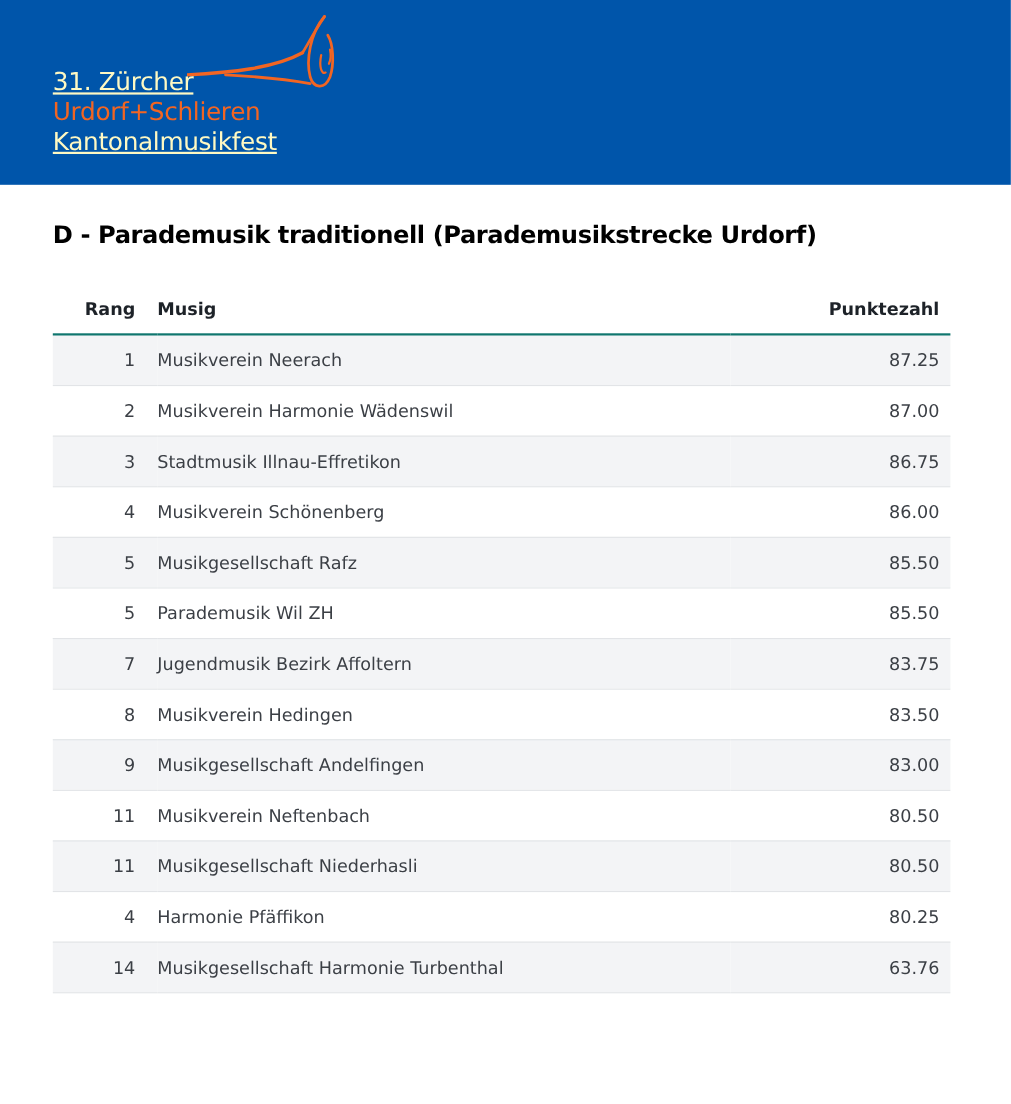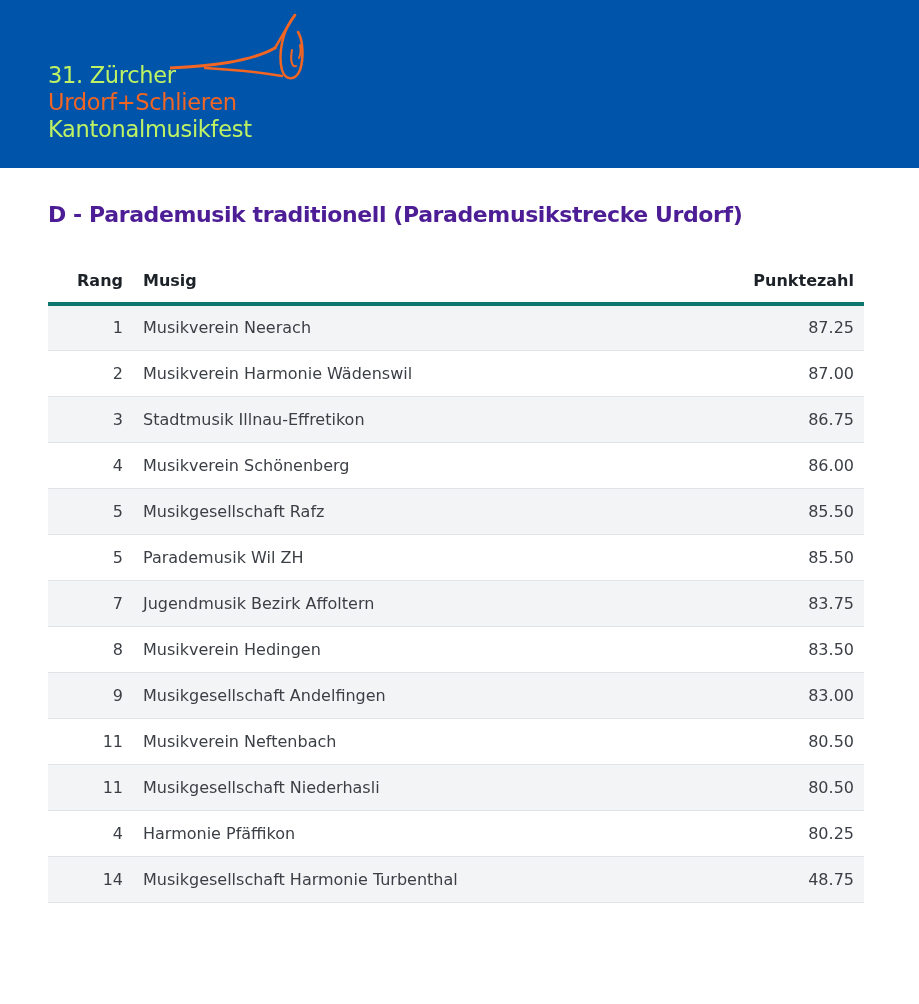--- a/index.html
+++ b/index.html
@@ -17,52 +17,52 @@
     .logo {
       position: absolute; left: 0; top: 0; width: 340px; height: 168px;
     }
     .logo-text {
       position: absolute; left: 48px; top: 62px;
       font-family: "DejaVu Sans", sans-serif;
       font-size: 22.5px; line-height: 27px;
       letter-spacing: -0.3px;
     }
     .logo-line { display: block; white-space: nowrap; }
-    .logo-line.white { color: #bef264; }
+    .logo-line.white { color: #fef9c3; text-decoration: underline; }
     .logo-line.orange { color: #f26522; }
     .trumpet {
       position: absolute; left: 170px; top: 10px;
     }
     .content {
       position: absolute; left: 48px; top: 168px; width: 816px;
     }
     .page-title {
       margin-top: 34px;
       font-family: "DejaVu Sans", sans-serif;
       font-weight: bold;
       font-size: 22px;
       letter-spacing: -0.4px;
-      color: #4c1d95;
+      color: #000000;
       white-space: nowrap;
     }
     table.results {
       margin-top: 31px;
       width: 816px;
       border-collapse: collapse;
       font-family: "DejaVu Sans", sans-serif;
       font-size: 16px;
       color: #3b3f45;
     }
     table.results th {
       height: 46px;
       font-weight: bold;
       font-size: 16px;
       color: #1d2228;
       text-align: left;
-      border-bottom: 4px solid #0f766e;
+      border-bottom: 2px solid #0f766e;
       vertical-align: middle;
       padding: 0;
     }
     table.results td {
       height: 46px;
       border-bottom: 1px solid #e2e4e7;
       vertical-align: middle;
       padding: 0;
       white-space: nowrap;
     }
@@ -161,17 +161,17 @@
         <td class="col-punkte">80.50</td>
       </tr>
       <tr>
         <td class="col-rang">4</td>
         <td class="col-verein">Harmonie Pfäffikon</td>
         <td class="col-punkte">80.25</td>
       </tr>
       <tr>
         <td class="col-rang">14</td>
         <td class="col-verein">Musikgesellschaft Harmonie Turbenthal</td>
-        <td class="col-punkte">48.75</td>
+        <td class="col-punkte">63.76</td>
       </tr>
     </tbody>
   </table>
 </main>
 
 </body></html>

